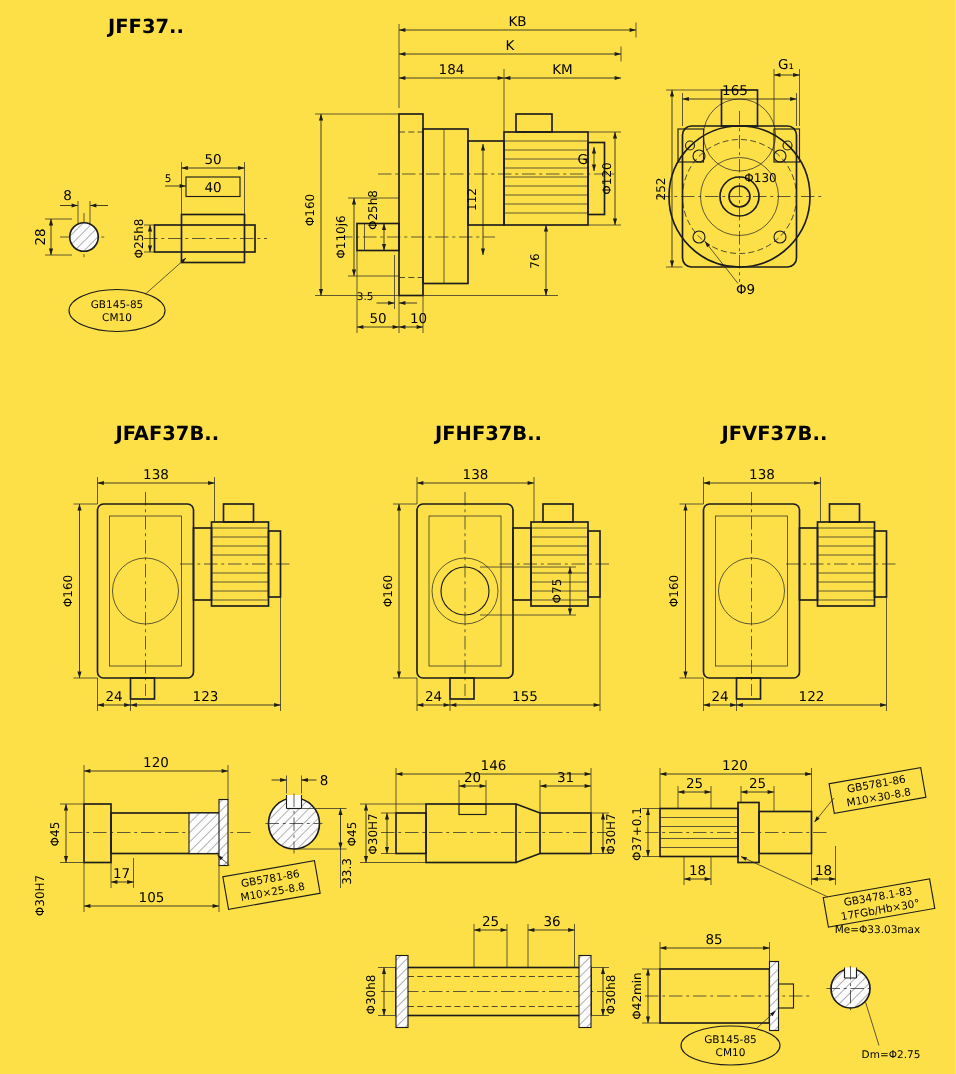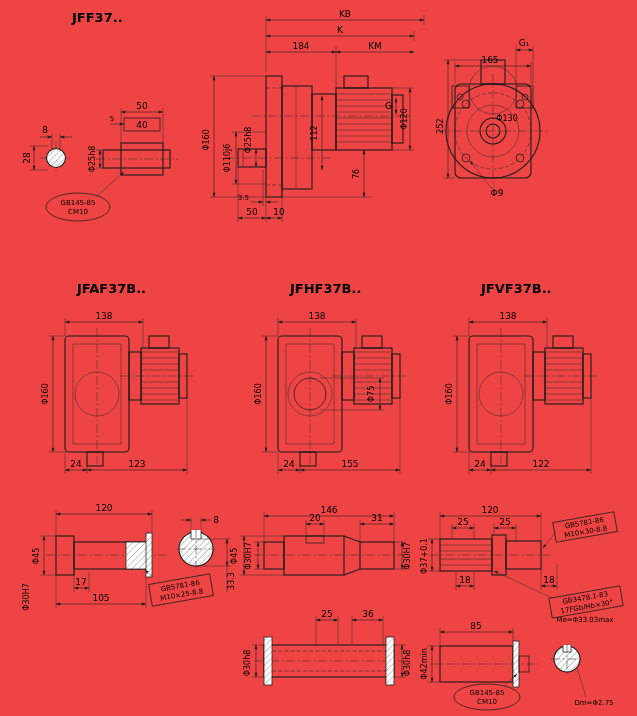--- a/index.html
+++ b/index.html
@@ -1,16 +1,16 @@
 <!DOCTYPE html>
 <html><head>
 <meta charset="utf-8">
 <style>
   html,body{margin:0;padding:0;background:#e9e9e9}
-  .sheet{width:637px;height:716px;background:#ef4444;margin:0 auto;position:relative;font-family:"DejaVu Sans",sans-serif}
+  .sheet{width:637px;height:716px;background:#fde047;margin:0 auto;position:relative;font-family:"DejaVu Sans",sans-serif}
   svg{display:block}
   .ol{fill:none;stroke:#1c1c1c;stroke-width:1.1}
   .ol2{fill:none;stroke:#1c1c1c;stroke-width:0.75}
   .thin{fill:none;stroke:#2b2b2b;stroke-width:0.5}
   .cl{fill:none;stroke:#2b2b2b;stroke-width:0.5;stroke-dasharray:9 2.5 2 2.5}
   .hid{fill:none;stroke:#2b2b2b;stroke-width:0.55;stroke-dasharray:4 2.2}
   .dim{fill:none;stroke:#1c1c1c;stroke-width:0.55}
   text{fill:#000}
   .dt{font-size:9px}
   .dt8{font-size:8px}

